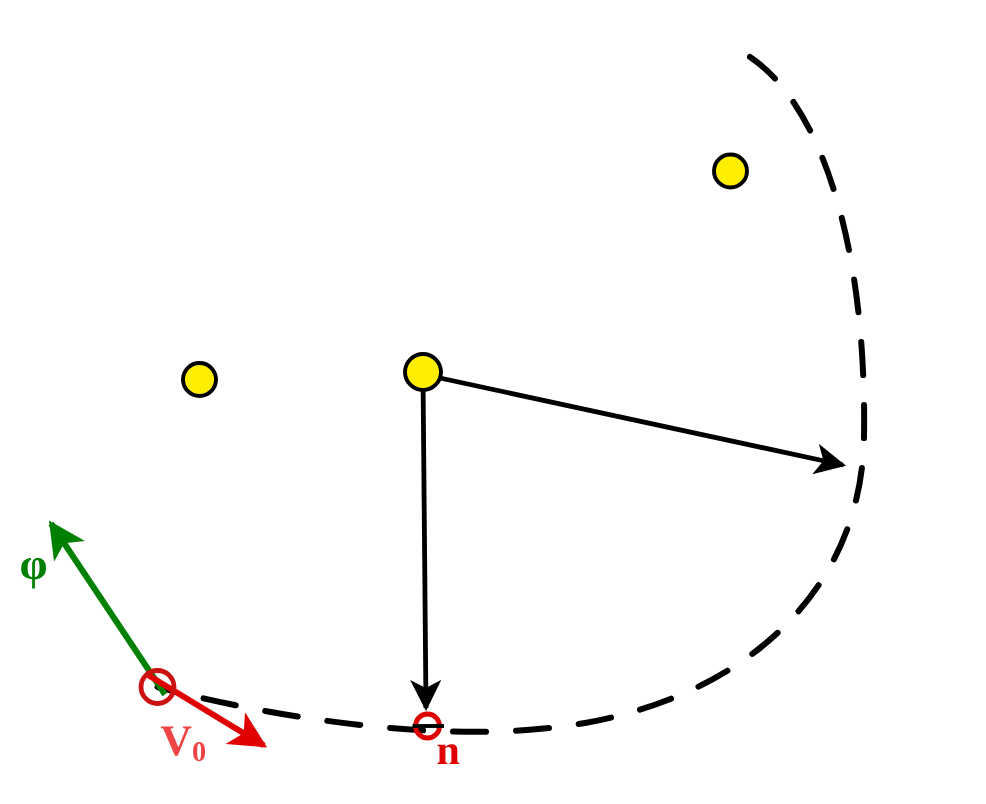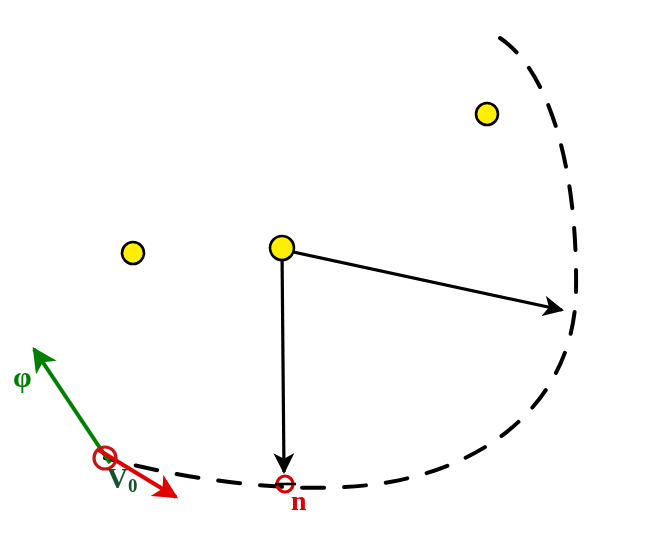--- a/index.html
+++ b/index.html
@@ -34,23 +34,23 @@
     user-select: none;
   }
   #label-phi {
     left: 13px;
     top: 362px;
     font-size: 30px;
     color: #008000;
   }
   #label-v0 {
     left: 107px;
-    top: 464px;
+    top: 480px;
     font-size: 29px;
-    color: #14532d;
+    color: #ef4444;
   }
   #label-v0 .sub {
     font-size: 19px;
     vertical-align: baseline;
     position: relative;
     top: 4px;
   }
   #label-n {
     left: 291px;
     top: 487px;

